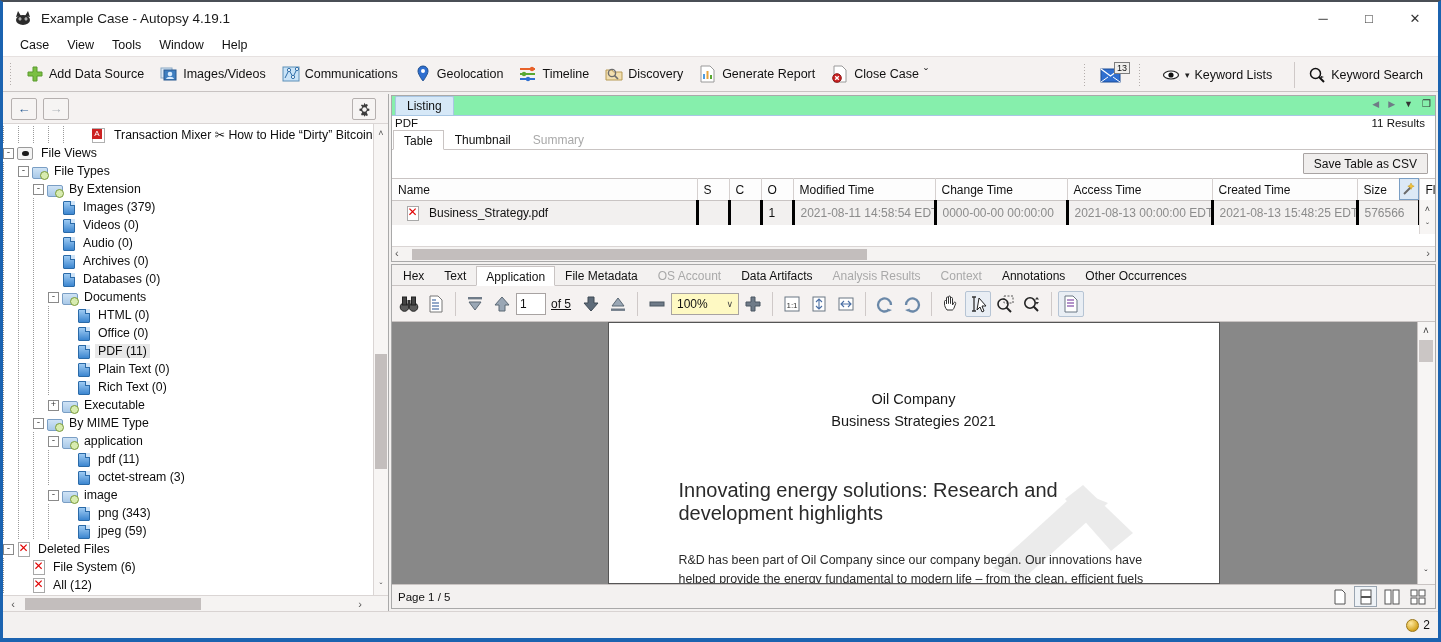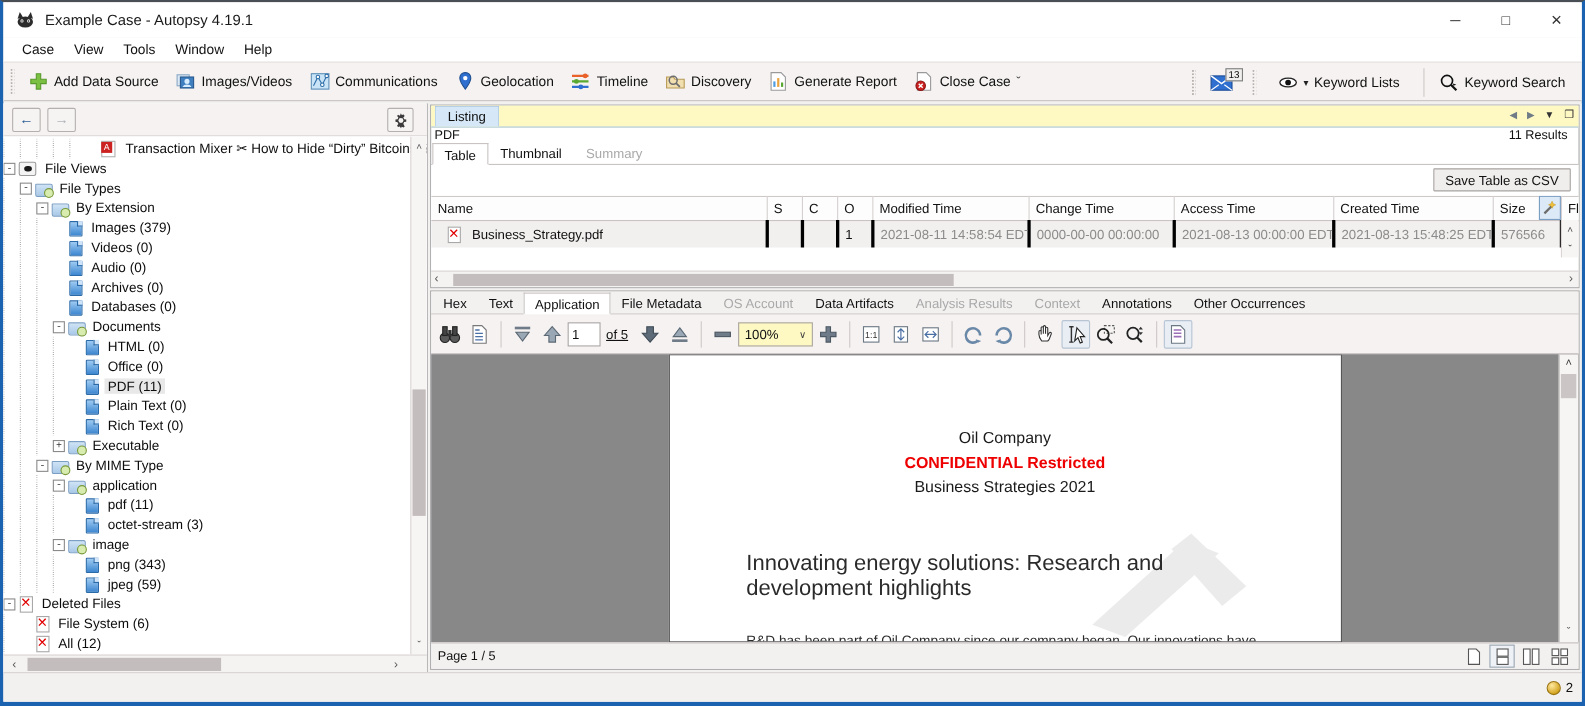--- a/index.html
+++ b/index.html
@@ -157,21 +157,21 @@
   .hs-l{left:2px;} .hs-r{right:20px;}
 
   
   .right-side { flex:1; display:flex; flex-direction:column; background:#f3f1f0; min-width:0; }
 
   
   .listing {
     flex: none; height: 167px; background:#fff; margin:1px 2px 0 2px;
     border:1px solid #a9a9a9; display:flex; flex-direction:column; position:relative;
   }
-  .tabstrip { height:20px; background:#fef9c3; display:flex; align-items:flex-end;
+  .tabstrip { height:20px; background:#86efac; display:flex; align-items:flex-end;
     position:relative; border-bottom:1px solid #a9c7e4; }
   .tab {
     padding:2px 11px 2px 11px; font-size:12px; height:19px; line-height:15px;
     background:#e6f0fa; border:1px solid #a9c7e4; border-bottom:none; color:#111;
     margin-left:3px; border-radius:2px 2px 0 0;
   }
   .tab.active { background:#d6e8f7; }
   .tab-ctrls { position:absolute; right:4px; top:2px; display:flex; gap:9px; align-items:center; color:#6f7b86; }
   .listing-sub { font-size:11.5px; padding:1px 0 0 3px; color:#111; position:relative; }
   .results-ct { position:absolute; right:10px; top:1px; font-size:11.5px; color:#111; }
@@ -1000,21 +1000,20 @@
               <svg width="230" height="110" viewBox="0 0 230 110">
                 <g fill="#bfbfbf">
                   <path d="M10 95 L95 18 L125 30 L40 106 Z"></path>
                   <path d="M100 12 L150 60 L128 78 L82 26 Z"></path>
                 </g>
               </svg>
             </div>
             <div class="pdf-inner">
               <div class="pdf-center">
                 <div class="pdf-l1">Oil Company</div>
-                <div class="pdf-l2">CONFIDENTIAL Restricted</div>
                 <div class="pdf-l3">Business Strategies 2021</div>
               </div>
               <div class="pdf-h1">Innovating energy solutions: Research and development highlights</div>
               <div class="pdf-p">R&amp;D has been part of Oil Company  since our company began. Our innovations have helped provide the energy fundamental to modern life – from the clean, efficient fuels that power today’s transportation to the natural gas that provides light and heat to homes and businesses.</div>
             </div>
           </div>
           <div class="pdf-vs">
             <div class="pdf-vup">˄</div>
             <div class="pdf-vthumb"></div>
             <div class="pdf-vdn">ˇ</div>

